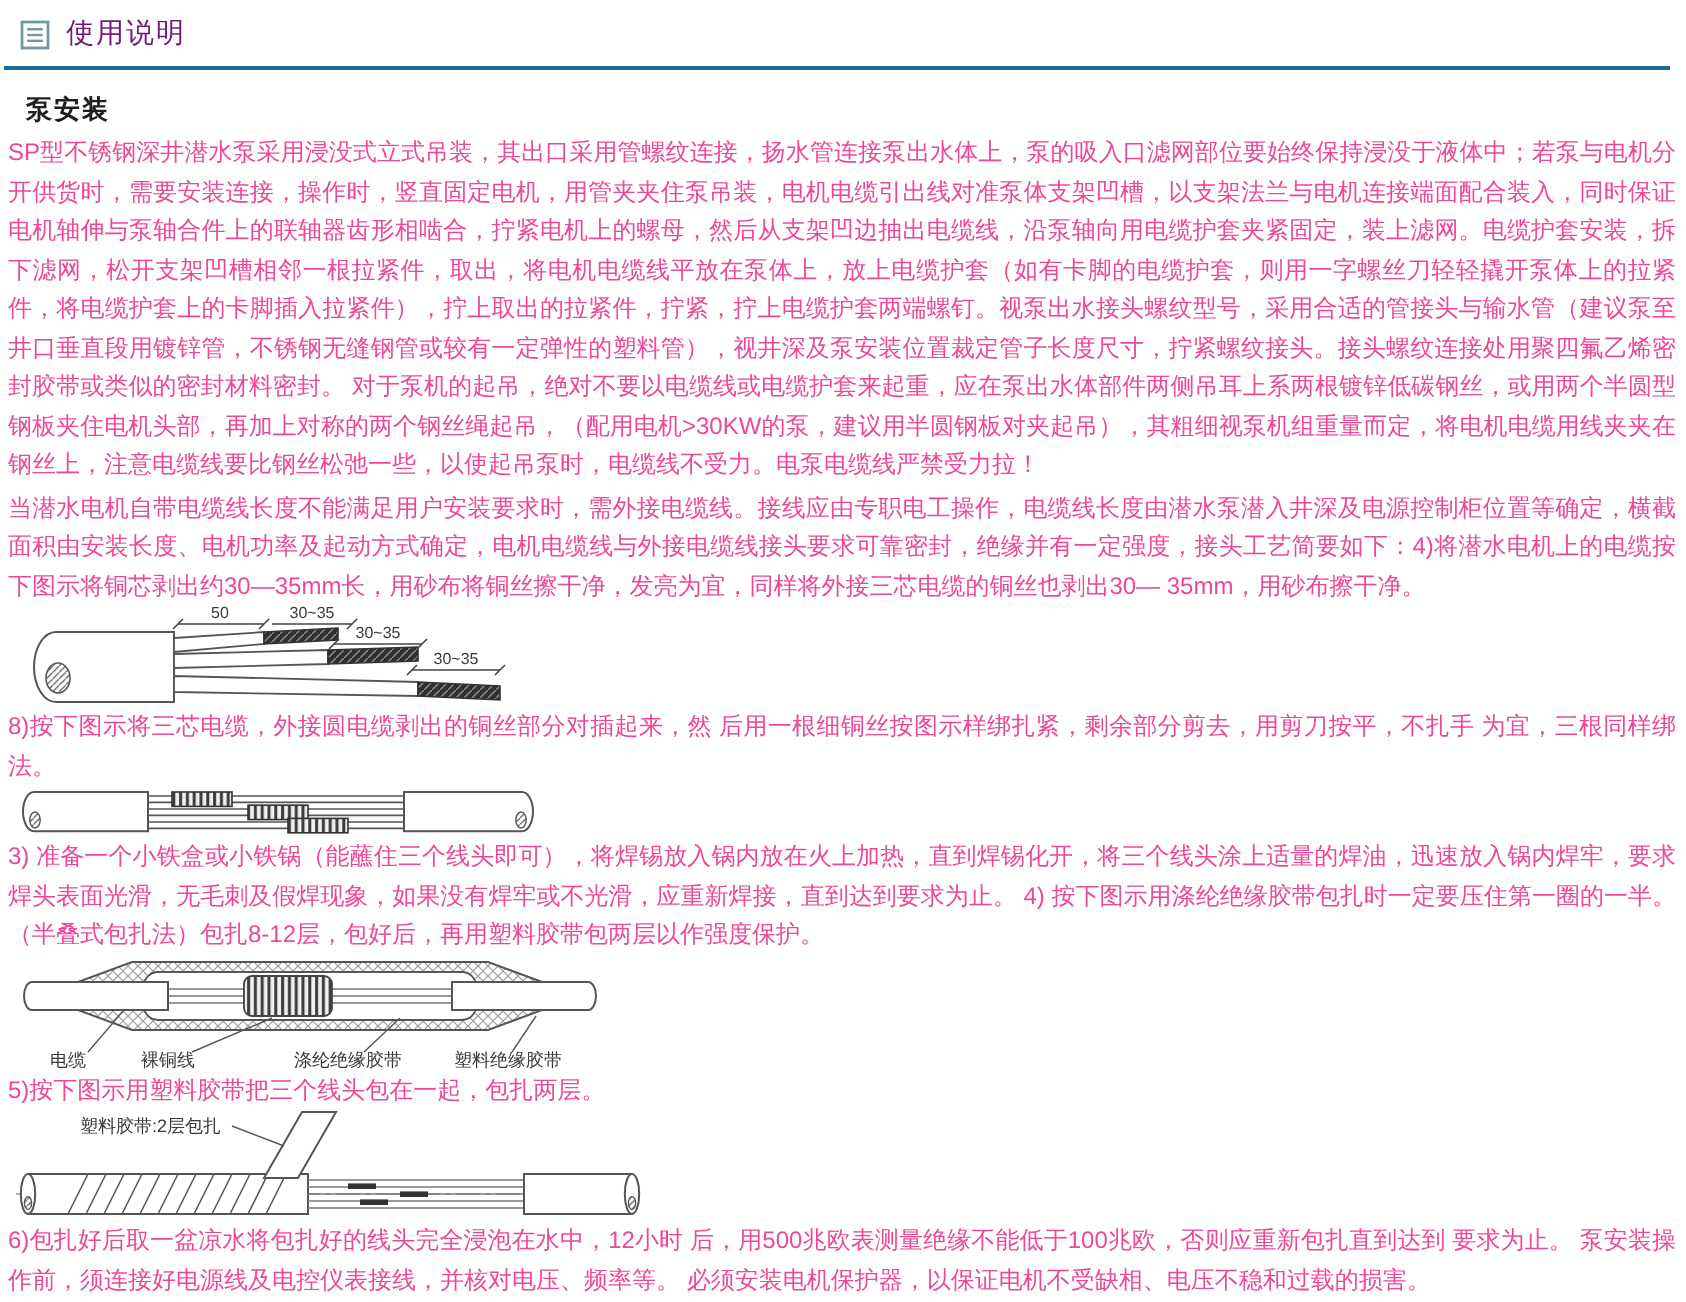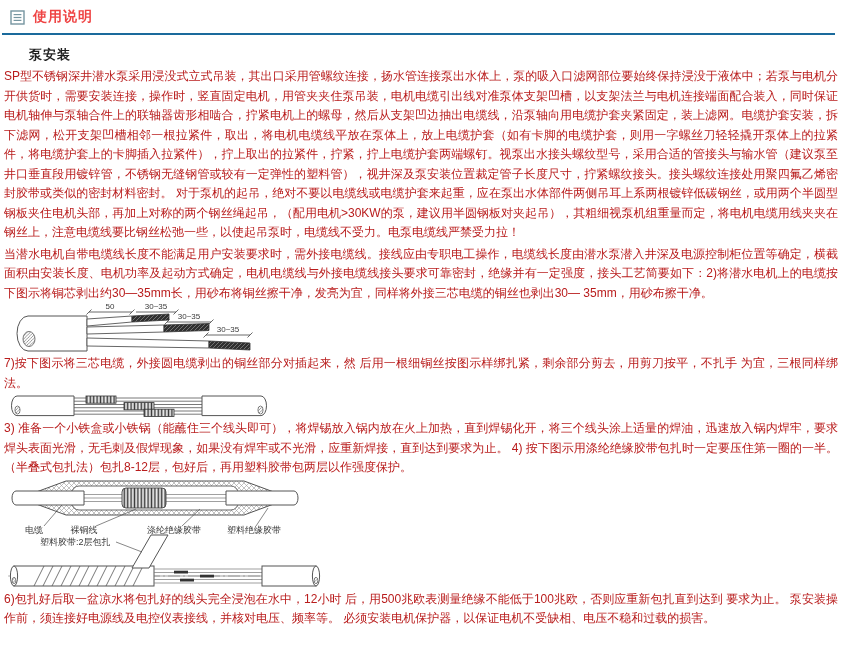--- a/index.html
+++ b/index.html
@@ -9,29 +9,29 @@
     -webkit-font-smoothing:antialiased;
   }
   .page{width:843px;height:651px;}
   .header{
     margin:6px 8px 0 2px;
     padding:2px 0 7px 8px;
     border-bottom:2px solid #1a6a9c;
     display:flex;align-items:center;gap:8px;
   }
   .hdr-icon{display:inline-flex;width:15px;height:15px;}
-  .hdr-title{font-size:14px;font-weight:bold;color:#ef4444;letter-spacing:1px;}
+  .hdr-title{font-size:14px;font-weight:normal;color:#701a75;letter-spacing:1px;}
   .content{padding:0 5px 0 4px;}
   h3.sec{
     font-size:13px;font-weight:bold;color:#1f1f1f;
-    margin:12px 0 5px 25px;line-height:15px;letter-spacing:1px;
+    margin:12px 0 5px 9px;line-height:15px;letter-spacing:1px;
   }
   h3.sec2{margin-top:10px;}
   p.body{
-    font-size:12px;line-height:19.5px;color:#b91c1c;
+    font-size:12px;line-height:19.5px;color:#ec4899;
     margin:0 0 2px 0;text-align:justify;
   }
   .fig{text-align:left;line-height:0;margin:-2px 0 0 0;}
   .fig1{margin-top:-4px;}
   svg{shape-rendering:geometricPrecision;}
   svg text{font-family:"Liberation Sans","DejaVu Sans",sans-serif;fill:#3a3a3a;}
 </style>
 </head>
 <body>
 
@@ -67,21 +67,21 @@
       </svg>
     </span>
     <span class="hdr-title">使用说明</span>
   </div>
 
   <div class="content">
 
     <h3 class="sec">泵安装</h3>
     <p class="body">SP型不锈钢深井潜水泵采用浸没式立式吊装，其出口采用管螺纹连接，扬水管连接泵出水体上，泵的吸入口滤网部位要始终保持浸没于液体中；若泵与电机分开供货时，需要安装连接，操作时，竖直固定电机，用管夹夹住泵吊装，电机电缆引出线对准泵体支架凹槽，以支架法兰与电机连接端面配合装入，同时保证电机轴伸与泵轴合件上的联轴器齿形相啮合，拧紧电机上的螺母，然后从支架凹边抽出电缆线，沿泵轴向用电缆护套夹紧固定，装上滤网。电缆护套安装，拆下滤网，松开支架凹槽相邻一根拉紧件，取出，将电机电缆线平放在泵体上，放上电缆护套（如有卡脚的电缆护套，则用一字螺丝刀轻轻撬开泵体上的拉紧件，将电缆护套上的卡脚插入拉紧件），拧上取出的拉紧件，拧紧，拧上电缆护套两端螺钉。视泵出水接头螺纹型号，采用合适的管接头与输水管（建议泵至井口垂直段用镀锌管，不锈钢无缝钢管或较有一定弹性的塑料管），视井深及泵安装位置裁定管子长度尺寸，拧紧螺纹接头。接头螺纹连接处用聚四氟乙烯密封胶带或类似的密封材料密封。 对于泵机的起吊，绝对不要以电缆线或电缆护套来起重，应在泵出水体部件两侧吊耳上系两根镀锌低碳钢丝，或用两个半圆型钢板夹住电机头部，再加上对称的两个钢丝绳起吊，（配用电机&gt;30KW的泵，建议用半圆钢板对夹起吊），其粗细视泵机组重量而定，将电机电缆用线夹夹在钢丝上，注意电缆线要比钢丝松弛一些，以使起吊泵时，电缆线不受力。电泵电缆线严禁受力拉！</p>
 
-    <p class="body">当潜水电机自带电缆线长度不能满足用户安装要求时，需外接电缆线。接线应由专职电工操作，电缆线长度由潜水泵潜入井深及电源控制柜位置等确定，横截面积由安装长度、电机功率及起动方式确定，电机电缆线与外接电缆线接头要求可靠密封，绝缘并有一定强度，接头工艺简要如下：2)将潜水电机上的电缆按下图示将铜芯剥出约30—35mm长，用砂布将铜丝擦干净，发亮为宜，同样将外接三芯电缆的铜丝也剥出30— 35mm，用砂布擦干净。</p>
+    <p class="body">当潜水电机自带电缆线长度不能满足用户安装要求时，需外接电缆线。接线应由专职电工操作，电缆线长度由潜水泵潜入井深及电源控制柜位置等确定，横截面积由安装长度、电机功率及起动方式确定，电机电缆线与外接电缆线接头要求可靠密封，绝缘并有一定强度，接头工艺简要如下：4)将潜水电机上的电缆按下图示将铜芯剥出约30—35mm长，用砂布将铜丝擦干净，发亮为宜，同样将外接三芯电缆的铜丝也剥出30— 35mm，用砂布擦干净。</p>
 
     <div class="fig fig1">
       <svg width="275" height="53" viewBox="0 0 275 53">
 
         <path d="M83,15 L24,15 A11,17.5 0 0 0 24,50 L83,50 Z" fill="#ffffff" stroke="#555" stroke-width="1"></path>
         <ellipse cx="25" cy="38" rx="6" ry="7.5" fill="url(#hatch)" stroke="#555" stroke-width="0.8"></ellipse>
 
         <polygon points="83,37 205,40 205,47 83,45" fill="#ffffff" stroke="#555" stroke-width="0.9"></polygon>
         <polygon points="205,40 246,42 246,49 205,47" fill="url(#cu)" stroke="#333" stroke-width="0.8"></polygon>
 
@@ -105,21 +105,21 @@
         <line x1="204.5" y1="23.5" x2="209.5" y2="18.5" stroke="#444" stroke-width="0.8"></line>
         <text x="185" y="18" font-size="8" text-anchor="middle">30~35</text>
 
         <line x1="202" y1="34" x2="246" y2="34" stroke="#444" stroke-width="0.8"></line>
         <line x1="199.5" y1="36.5" x2="204.5" y2="31.5" stroke="#444" stroke-width="0.8"></line>
         <line x1="243.5" y1="36.5" x2="248.5" y2="31.5" stroke="#444" stroke-width="0.8"></line>
         <text x="224" y="31" font-size="8" text-anchor="middle">30~35</text>
       </svg>
     </div>
 
-    <p class="body">7)按下图示将三芯电缆，外接圆电缆剥出的铜丝部分对插起来，然 后用一根细铜丝按图示样绑扎紧，剩余部分剪去，用剪刀按平，不扎手 为宜，三根同样绑法。</p>
+    <p class="body">8)按下图示将三芯电缆，外接圆电缆剥出的铜丝部分对插起来，然 后用一根细铜丝按图示样绑扎紧，剩余部分剪去，用剪刀按平，不扎手 为宜，三根同样绑法。</p>
 
     <div class="fig">
       <svg width="270" height="26" viewBox="0 0 270 26">
 
         <g stroke="#555" stroke-width="0.8">
           <line x1="66" y1="5" x2="202" y2="5"></line>
             <line x1="66" y1="8.2" x2="202" y2="8.2"></line>
           <line x1="66" y1="11.5" x2="202" y2="11.5"></line>
             <line x1="66" y1="14.7" x2="202" y2="14.7"></line>
           <line x1="66" y1="18" x2="202" y2="18"></line>
@@ -165,20 +165,21 @@
           <line x1="252" y1="48" x2="264" y2="30"></line>
         </g>
 
         <text x="30" y="55" font-size="9" text-anchor="middle">电缆</text>
         <text x="80" y="55" font-size="9" text-anchor="middle">裸铜线</text>
         <text x="170" y="55" font-size="9" text-anchor="middle">涤纶绝缘胶带</text>
         <text x="250" y="55" font-size="9" text-anchor="middle">塑料绝缘胶带</text>
       </svg>
     </div>
 
+    <p class="body">5)按下图示用塑料胶带把三个线头包在一起，包扎两层。</p>
 
     <div class="fig">
       <svg width="320" height="56" viewBox="0 0 320 56">
 
         <line x1="4" y1="42" x2="318" y2="42" stroke="#999" stroke-width="0.7" stroke-dasharray="12 3 2 3"></line>
 
         <rect x="10" y="32" width="140" height="20" fill="#ffffff" stroke="#555" stroke-width="1"></rect>
         <g stroke="#555" stroke-width="0.8">
           <line x1="30" y1="52" x2="40" y2="32"></line>
             <line x1="39" y1="52" x2="49" y2="32"></line>

